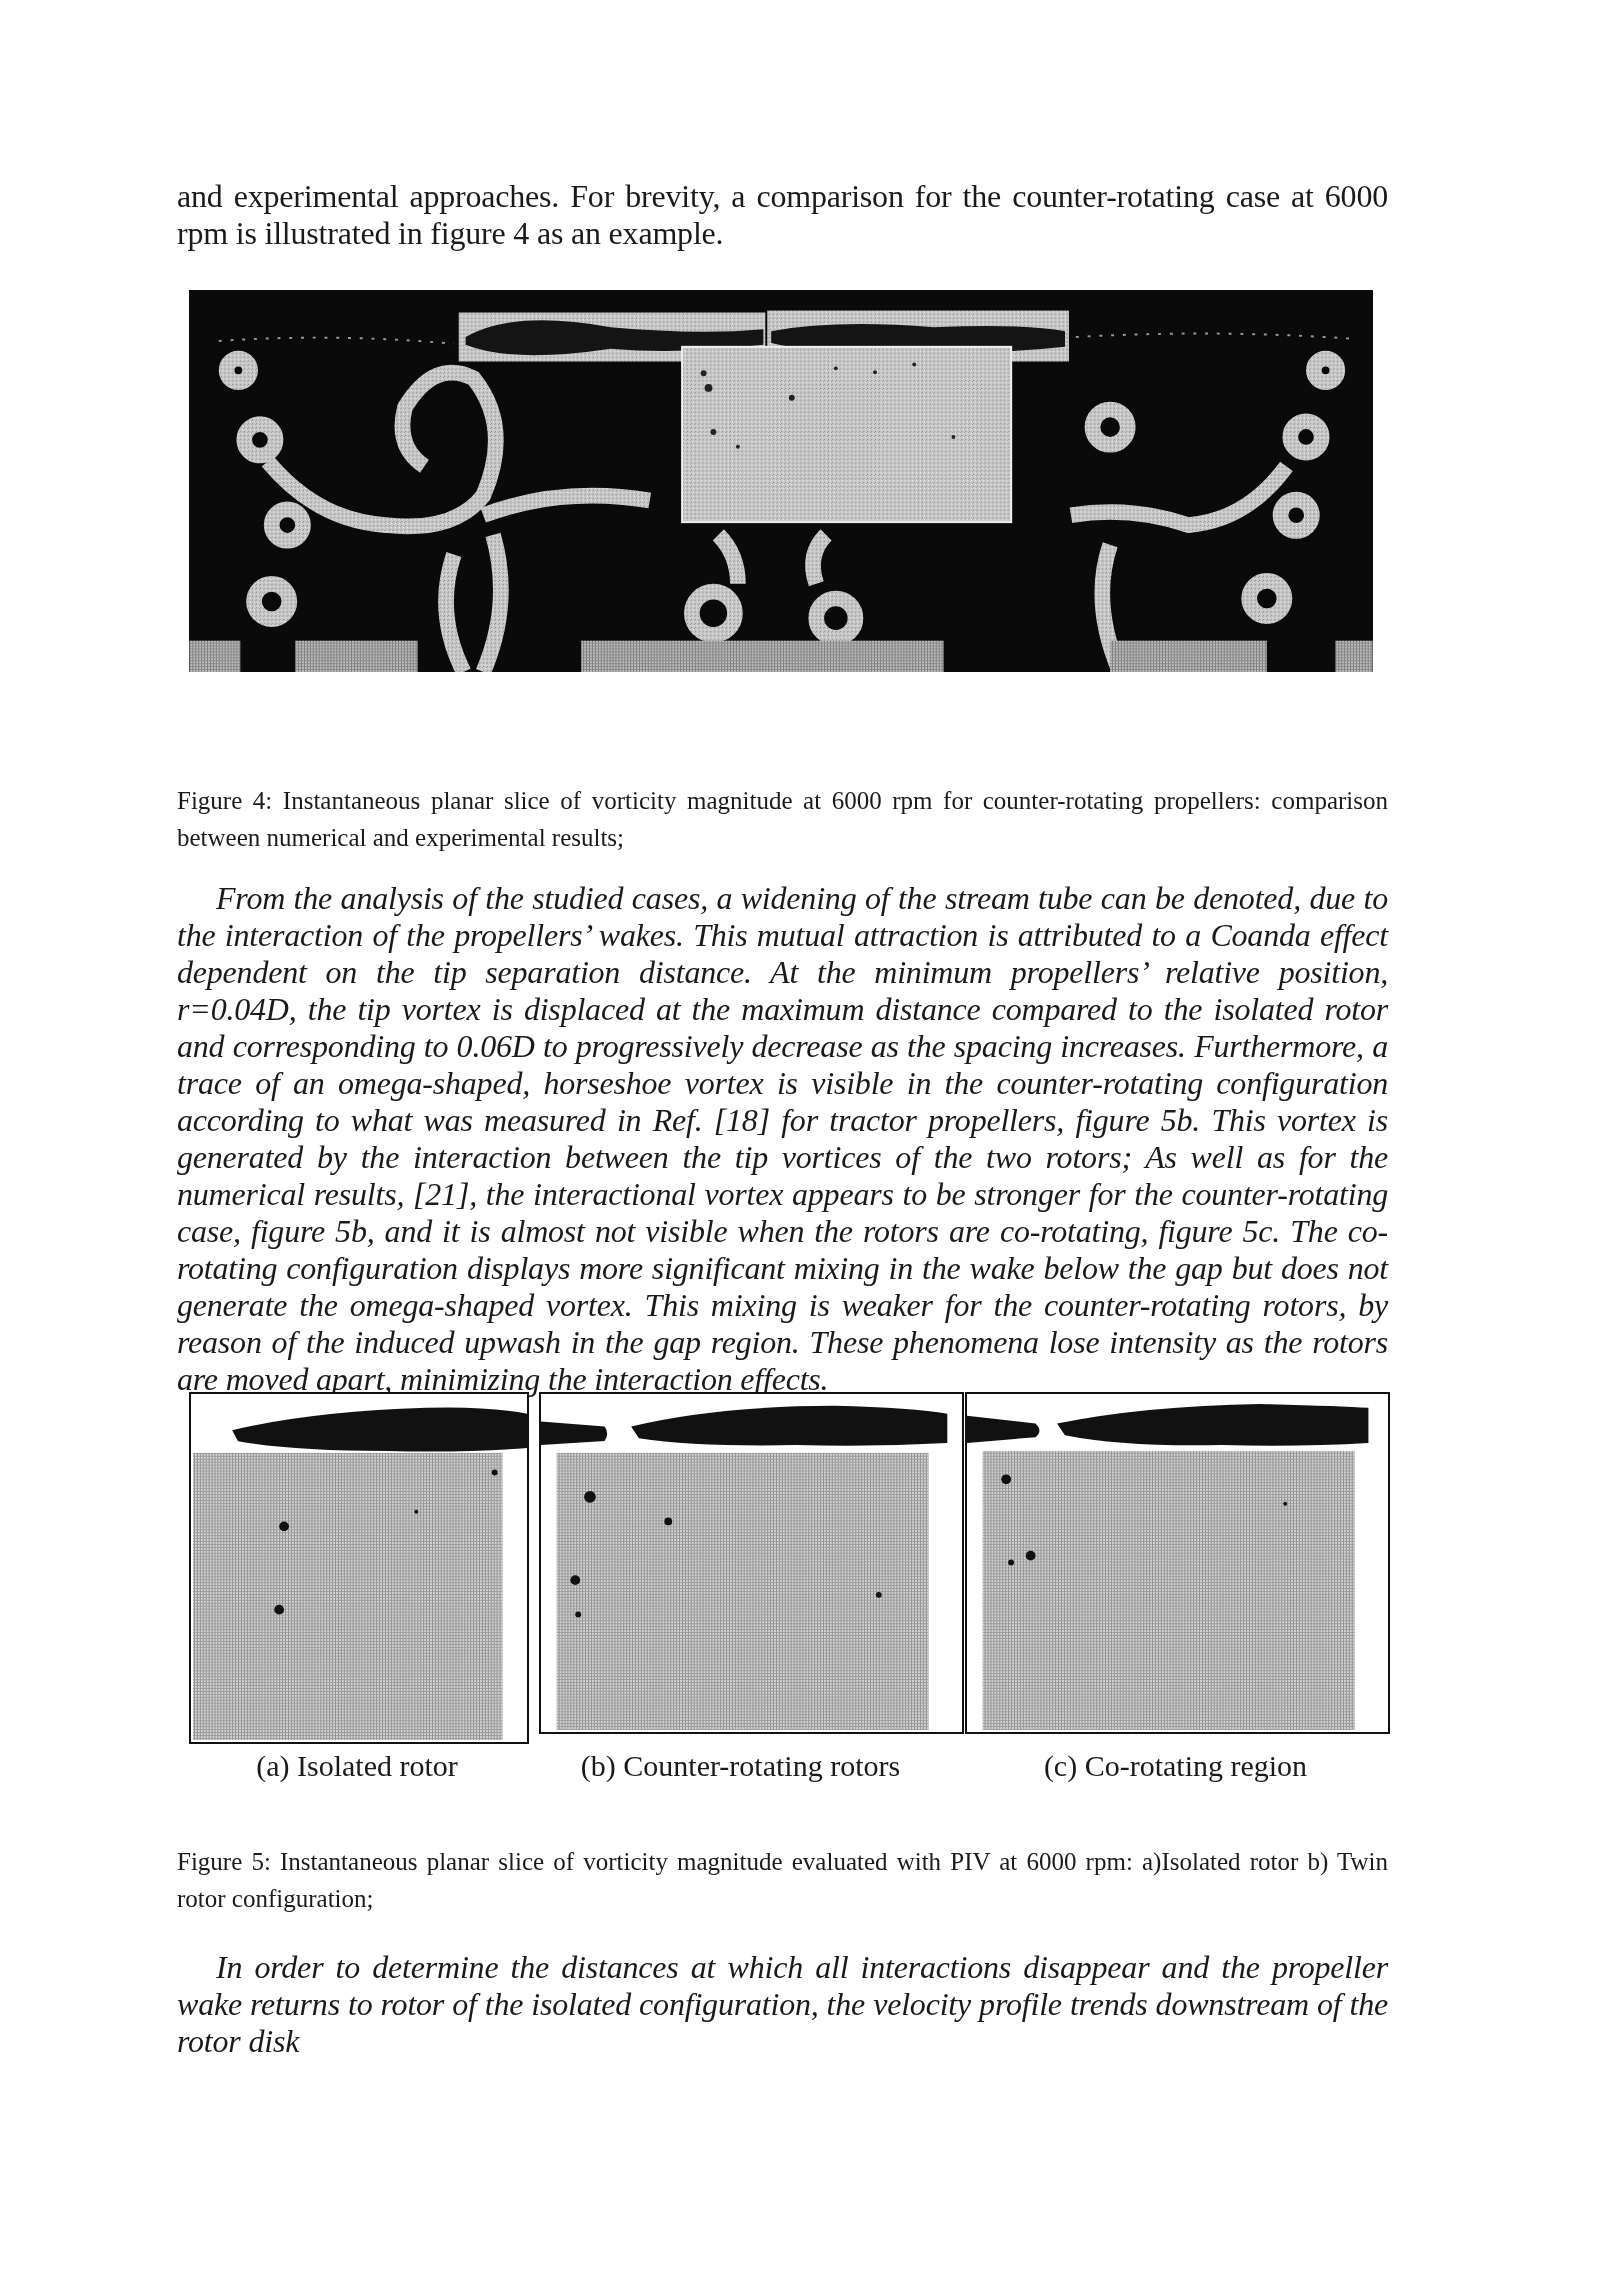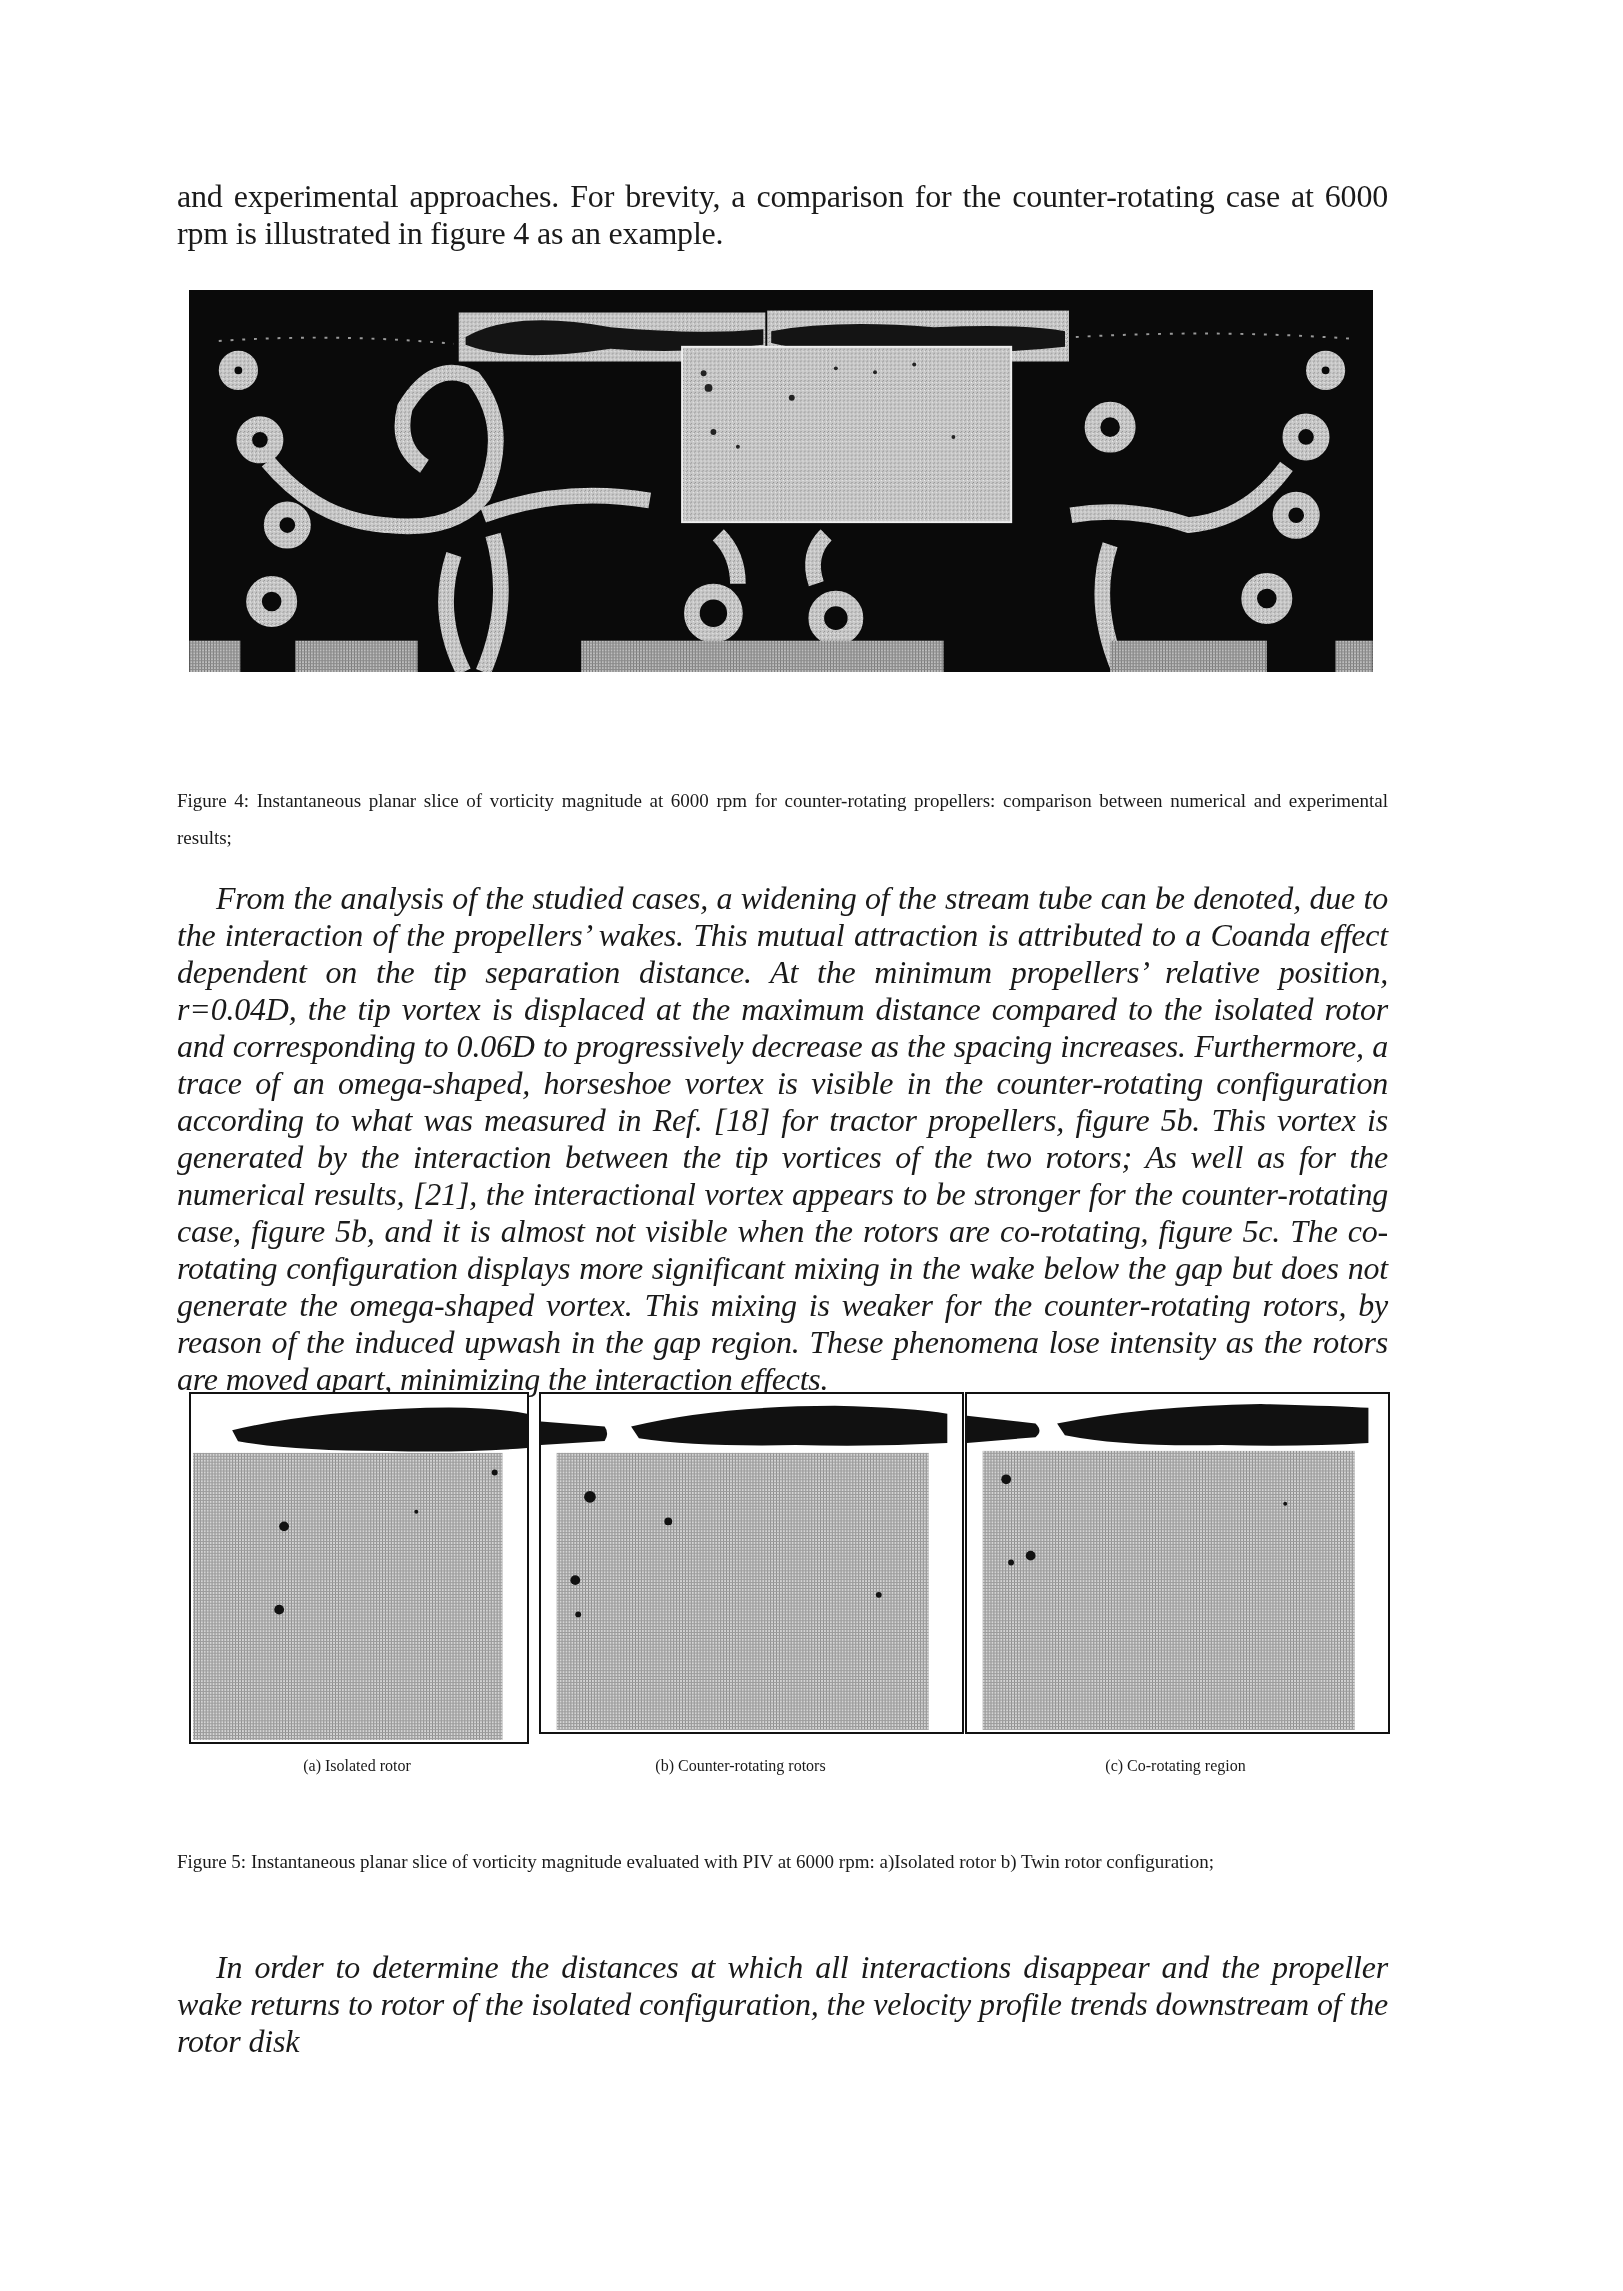--- a/index.html
+++ b/index.html
@@ -2,30 +2,30 @@
 <html><head>
 <meta charset="utf-8">
 <style>
   html, body { margin: 0; padding: 0; background: #ffffff; }
   body { width: 1623px; height: 2292px; position: relative; overflow: hidden;
          font-family: "Liberation Serif", "DejaVu Serif", serif; color: #1a1a1a; }
   .text { position: absolute; left: 177px; width: 1211px; font-size: 32px; line-height: 37px;
           text-align: justify; letter-spacing: -0.2px; }
   .para p { margin: 0; }
   .indent { text-indent: 39px; font-style: italic; }
-  .caption { position: absolute; left: 177px; width: 1211px; font-size: 19px; line-height: 37px; text-align: justify; }
+  .caption { position: absolute; left: 177px; width: 1211px; font-size: 25px; line-height: 37px; text-align: justify; }
 
   
   #fig4 { position: absolute; left: 189px; top: 290px; width: 1184px; height: 382px; background: #0a0a0a; overflow: hidden; }
   #fig4 svg { display:block; }
 
   
   .panel { position: absolute; top: 1392px; border: 2px solid #111; background: #fff; overflow: hidden; }
   .panel svg { display:block; }
-  .sublabel { position: absolute; top: 1751px; font-size: 16px; line-height: 29px; text-align: center; }
+  .sublabel { position: absolute; top: 1751px; font-size: 30px; line-height: 29px; text-align: center; }
 </style>
 </head>
 <body>
 
 <div class="text para" style="top:178px;">
   <p>and experimental approaches. For brevity, a comparison for the counter-rotating case at 6000 rpm is illustrated in figure 4 as an example.</p>
 </div>
 
 <div id="fig4">
   <svg width="1184" height="382" viewBox="0 0 1208 390">

